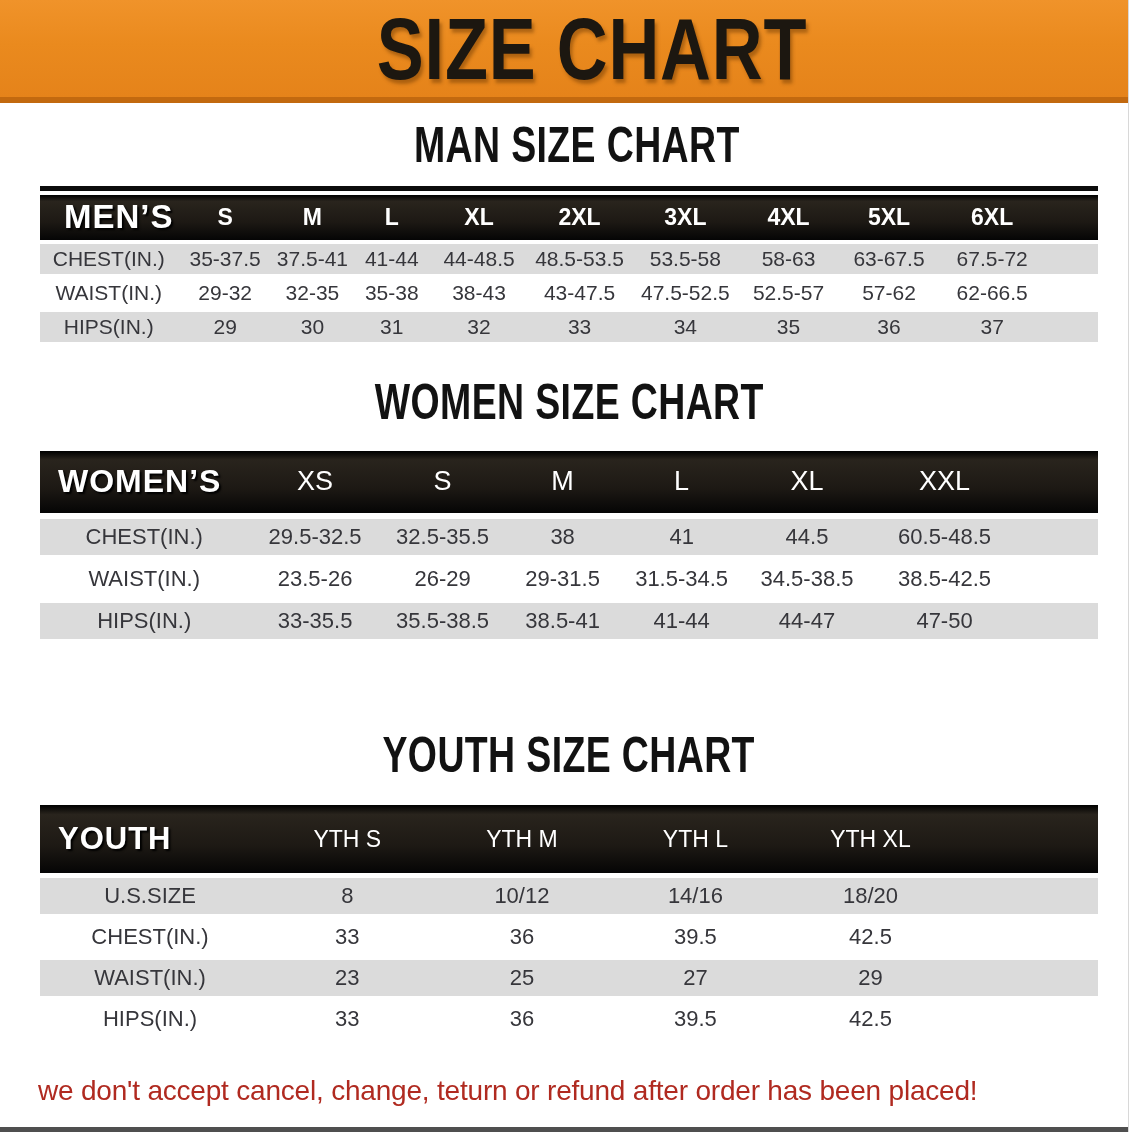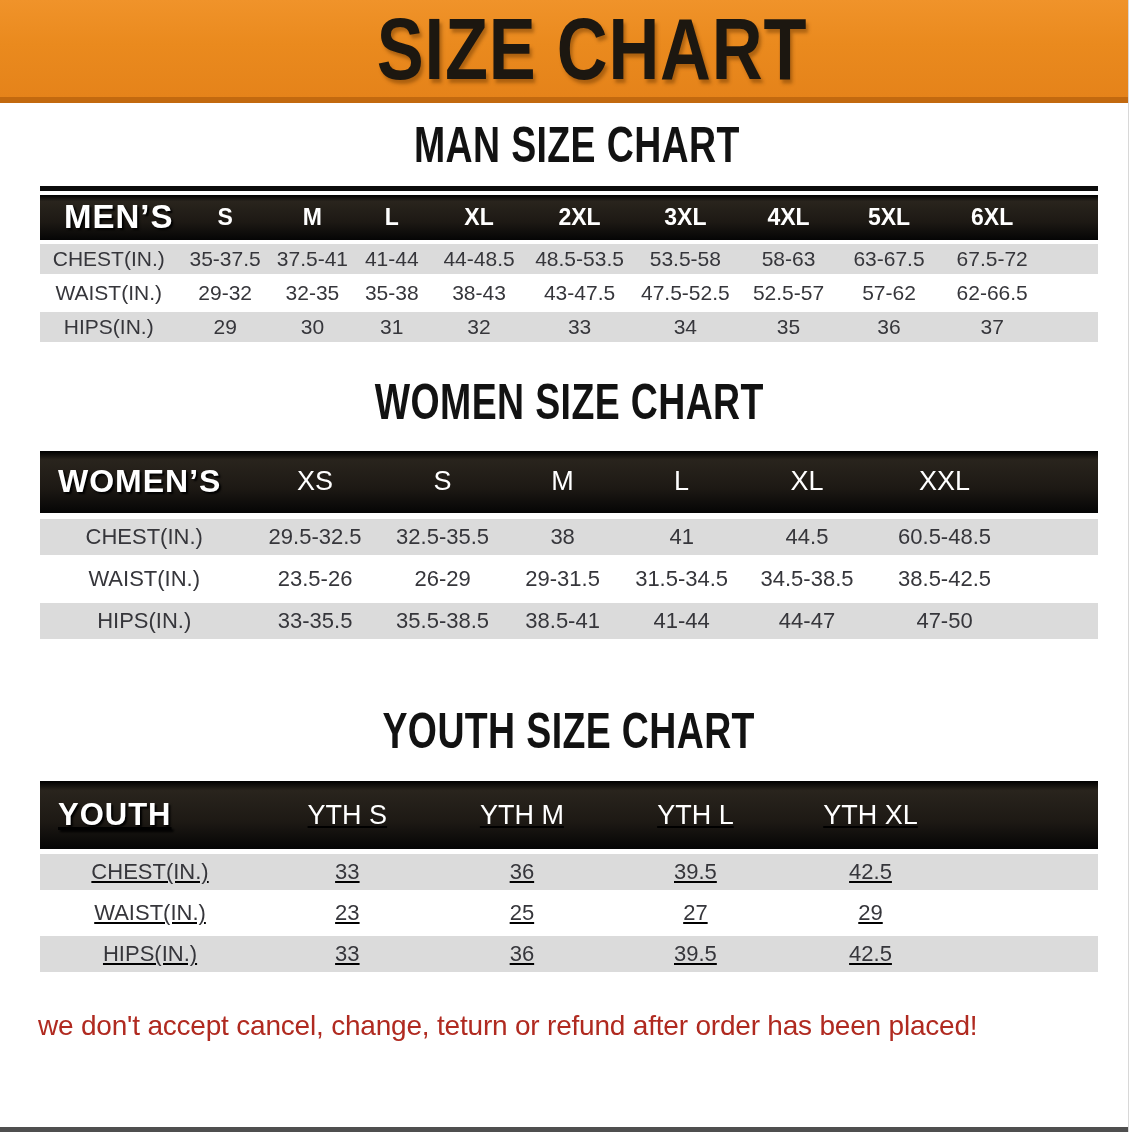--- a/index.html
+++ b/index.html
@@ -18,40 +18,40 @@
     transform:scale(0.80,1.0);text-shadow:3px 4px 4px rgba(100,50,0,0.45);
   }
   
   .heading{text-align:center;line-height:1.1;}
   .heading span{
     display:inline-block;font-weight:800;font-size:48px;color:#121212;
     transform:scale(0.78,1.06);white-space:nowrap;letter-spacing:0.5px;
   }
   #man-heading{margin-top:16px;padding-left:16px;}
   #women-heading{margin-top:30px;}
-  #youth-heading{margin-top:60px;}
+  #youth-heading{margin-top:84px;}
   
   .table-wrap{margin-left:40px;margin-right:40px;}
   #men-wrap{margin-top:14px;border-top:5px solid #0c0c0c;}
   #women-wrap{margin-top:16px;}
-  #youth-wrap{margin-top:19px;text-decoration:underline;}
+  #youth-wrap{margin-top:19px;}
   table{width:100%;border-collapse:separate;table-layout:fixed;}
   #men-table{border-spacing:0 4px;}
   #women-table{border-spacing:0 6px;}
   #youth-table{border-spacing:0 5px;}
   thead th{
     background:linear-gradient(180deg,#000 0%,#29241d 14%,#1d1914 60%,#050505 100%);
     color:#fff;font-weight:700;padding:0;
   }
   th.corner{text-align:left;padding-left:18px;letter-spacing:1px;text-shadow:2px 2px 2px #000;}
   #men-table thead th{height:45px;font-size:23px;}
   #men-table th.corner{font-size:33px;padding-left:24px;}
   #women-table thead th{height:62px;font-size:27px;font-weight:400;}
   #women-table th.corner{font-size:32px;font-weight:800;margin-top:32px;}
-  #youth-table thead th{height:68px;font-size:27px;font-weight:400;}
+  #youth-table thead th{height:68px;font-size:23px;font-weight:400;}
   #youth-table th.corner{font-size:31px;font-weight:800;}
   tbody td{text-align:center;color:#36363b;padding:0;}
   #men-table tbody td{height:30px;font-size:21px;}
   #women-table tbody td{height:36px;font-size:22px;}
   #youth-table tbody td{height:36px;font-size:22px;}
   tbody tr:nth-child(odd) td{background:#dbdbdb;}
   
   .notice{margin:24px 30px 0 38px;font-size:28px;line-height:49px;color:#b02a20;white-space:nowrap;letter-spacing:-0.2px;}
   
   .right-strip{position:absolute;top:0;right:0;width:9px;height:100%;background:#fff;border-left:1px solid #d8d8d8;z-index:10;}
@@ -224,20 +224,28 @@
           <th class="corner">YOUTH</th>
           <th class="size">YTH S</th>
           <th class="size">YTH M</th>
           <th class="size">YTH L</th>
           <th class="size">YTH XL</th>
           <th class="filler"></th>
         </tr>
       </thead>
       <tbody>
         <tr>
+          <td class="rowlabel">U.S.SIZE</td>
+          <td>8</td>
+          <td>10/12</td>
+          <td>14/16</td>
+          <td>18/20</td>
+          <td class="filler"></td>
+        </tr>
+        <tr>
           <td class="rowlabel">CHEST(IN.)</td>
           <td>33</td>
           <td>36</td>
           <td>39.5</td>
           <td>42.5</td>
           <td class="filler"></td>
         </tr>
         <tr>
           <td class="rowlabel">WAIST(IN.)</td>
           <td>23</td>

